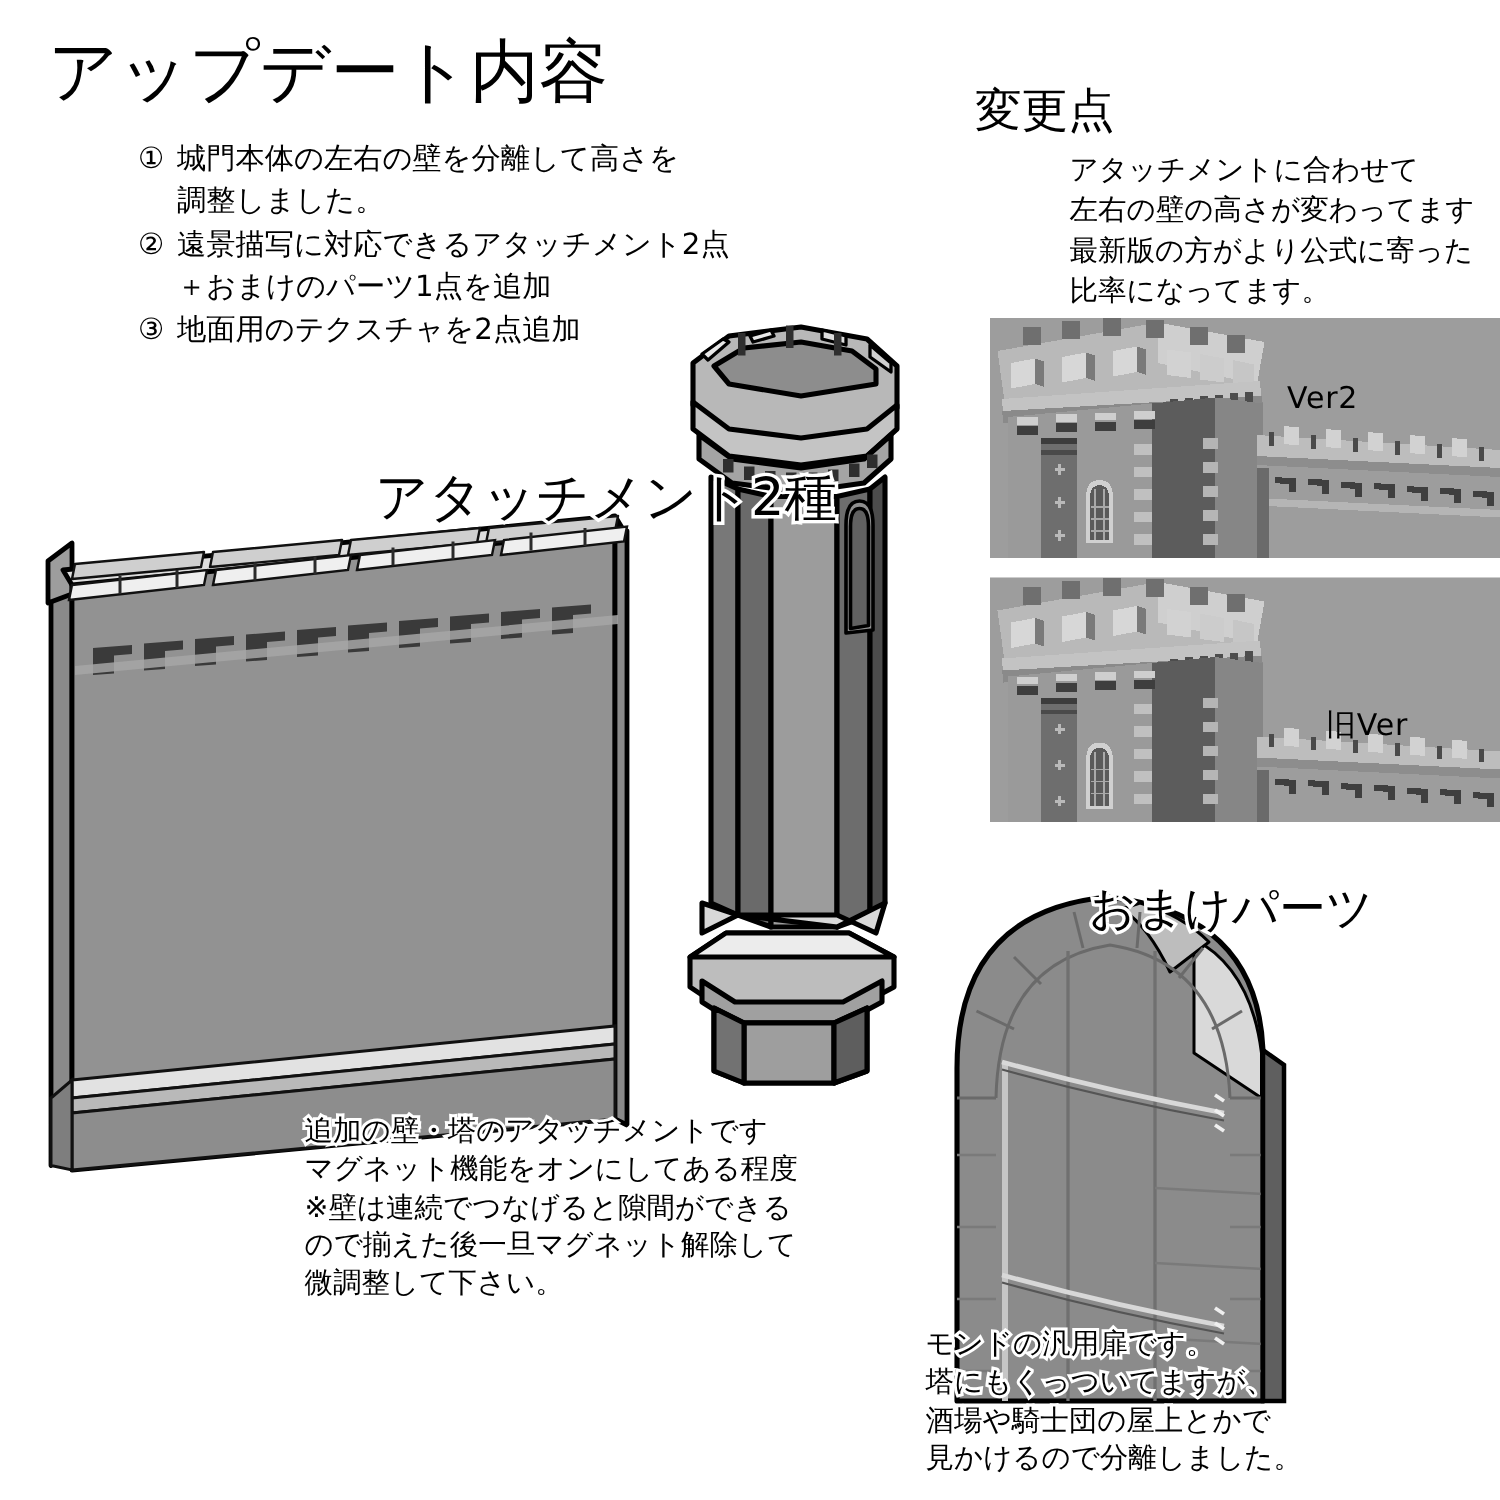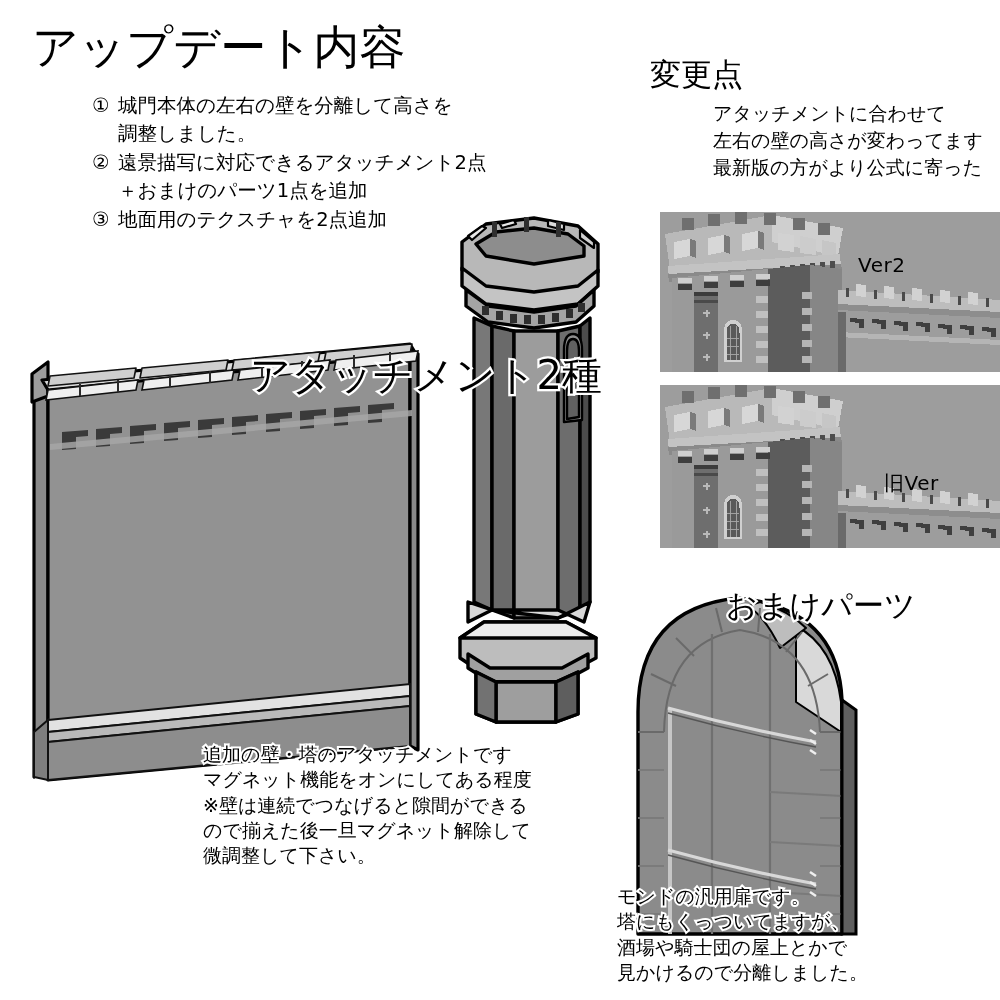--- a/index.html
+++ b/index.html
@@ -28,21 +28,21 @@
   .ver-label{font-size:20px;letter-spacing:.5px;white-space:nowrap;}
   .ver2{left:858px;top:253px;}
   .verold{left:884px;top:470px;}
 
   
   .outlined{
     color:#000;
     paint-order:stroke fill;
     -webkit-text-stroke:4.5px #ffffff;
   }
-  .h-attach{left:250px;top:308px;font-size:40px;white-space:nowrap;z-index:40;margin-top:40px;}
+  .h-attach{left:250px;top:308px;font-size:35px;white-space:nowrap;z-index:40;}
   .h-bonus{left:726px;top:585px;font-size:31px;white-space:nowrap;z-index:40;}
 
   .cap{font-size:19px;line-height:1.33;white-space:nowrap;z-index:40;}
   .cap-wall{left:203px;top:742px;}
   .cap-door{left:617px;top:884px;}
   .cap .ln{ -webkit-text-stroke:4px #fff; paint-order:stroke fill;}
 
   
   .art{position:absolute;}
   .art svg{display:block;}
@@ -75,20 +75,21 @@
       <span class="num">③</span>
       <span>地面用のテクスチャを2点追加</span>
     </div>
   </div>
 
   <div class="abs h-change">変更点</div>
   <div class="abs change-body">
     <div>アタッチメントに合わせて</div>
     <div>左右の壁の高さが変わってます</div>
     <div>最新版の方がより公式に寄った</div>
+    <div>比率になってます。</div>
   </div>
 
   <div class="castle-img" style="left:660px;top:212px;width:340px;height:160px;">
     <svg viewBox="0 0 340 160" width="340" height="160" shape-rendering="crispEdges">
       <rect x="0" y="0" width="340" height="160" fill="#a0a0a0"></rect>
 
       <rect x="0" y="0" width="340" height="160" fill="#9d9d9d"></rect>
 
       <polygon points="5,22 112,3 183,16 178,44 10,58" fill="#b9b9b9"></polygon>
       <polygon points="112,3 183,16 178,44 112,30" fill="#cfcfcf"></polygon>

